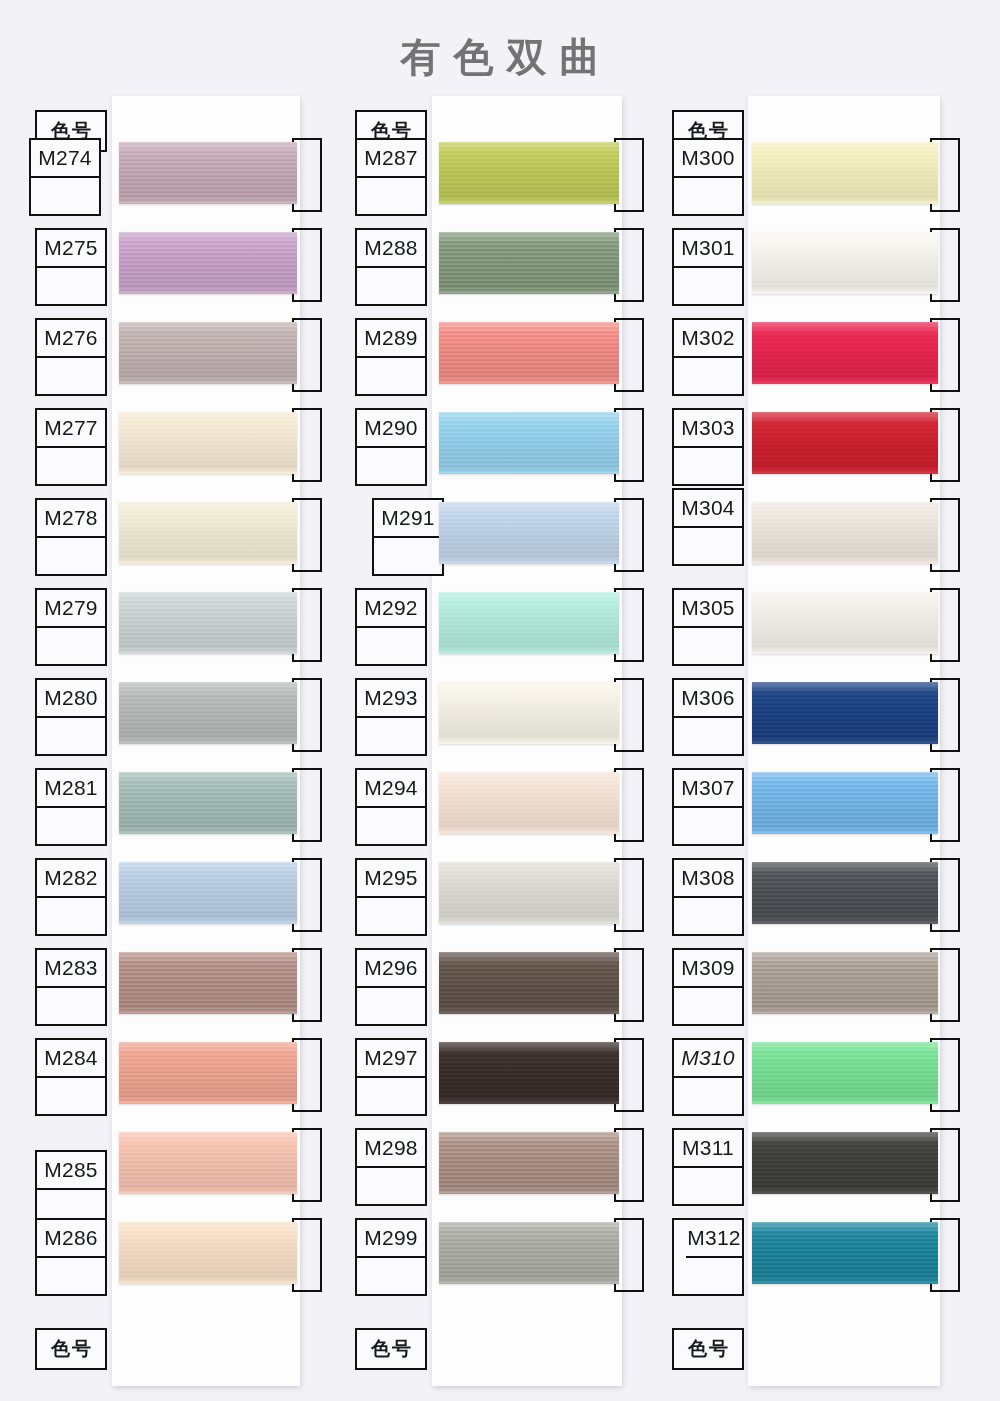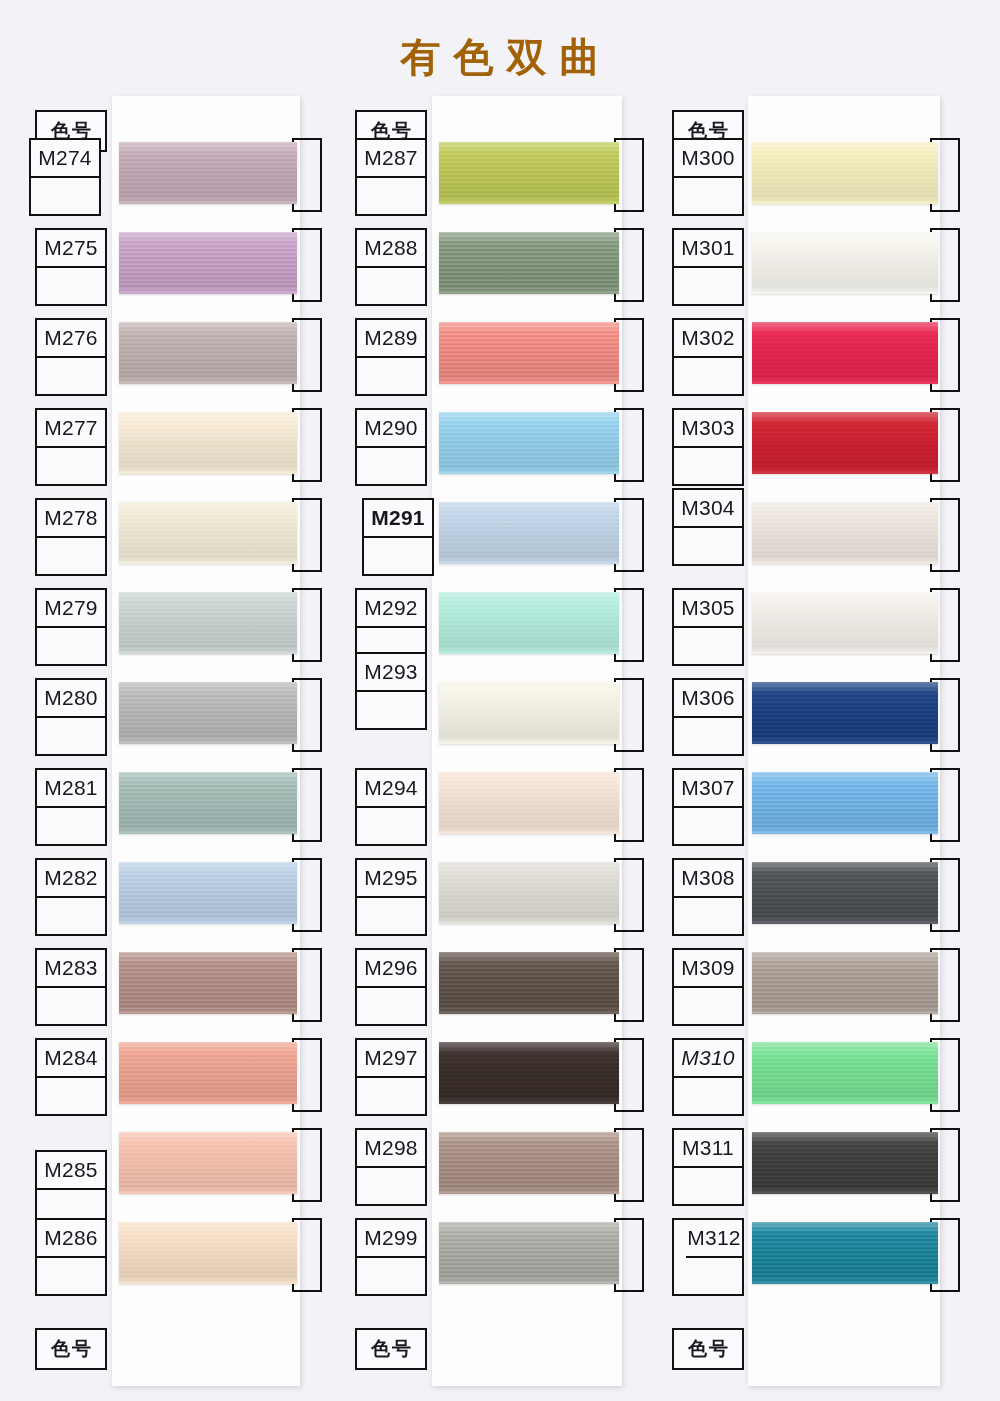--- a/index.html
+++ b/index.html
@@ -14,21 +14,21 @@
   #page{position:absolute;left:0;top:0;width:1000px;height:1401px;}
 
   .chart-title{
     position:absolute;
     left:0;top:30px;width:1000px;
     text-align:center;
     font-family:"DejaVu Serif","Liberation Serif",serif;
     font-weight:bold;
     font-size:40px;
     letter-spacing:13px;
-    color:#a16207;
+    color:#737373;
     text-indent:13px;
   }
 
   .column{position:absolute;top:0;}
   .col-1{left:0;}
   .col-2{left:320px;}
   .col-3{left:640px;}
 
   
   .paper{
@@ -217,33 +217,33 @@
           <div class="label-blank"></div>
         </div>
         <div class="right-box" style="left: 614px; top: 318px; width: 30px; height: 74px;"></div>
         <div class="thread" title="M289" style="left: 439px; top: 322px; width: 180px; height: 62px; background-color: rgb(242, 135, 127);"></div>
         <div class="label-box" style="left: 355px; top: 408px;">
           <div class="label-code">M290</div>
           <div class="label-blank"></div>
         </div>
         <div class="right-box" style="left: 614px; top: 408px; width: 30px; height: 74px;"></div>
         <div class="thread" title="M290" style="left: 439px; top: 412px; width: 180px; height: 62px; background-color: rgb(143, 207, 235);"></div>
-        <div class="label-box" style="left: 362px; top: 498px; font-weight: bold;">
+        <div class="label-box" style="left: 372px; top: 498px;">
           <div class="label-code">M291</div>
           <div class="label-blank"></div>
         </div>
         <div class="right-box" style="left: 614px; top: 498px; width: 30px; height: 74px;"></div>
         <div class="thread" title="M291" style="left: 439px; top: 502px; width: 180px; height: 62px; background-color: rgb(191, 211, 232);"></div>
         <div class="label-box" style="left: 355px; top: 588px;">
           <div class="label-code">M292</div>
           <div class="label-blank"></div>
         </div>
         <div class="right-box" style="left: 614px; top: 588px; width: 30px; height: 74px;"></div>
         <div class="thread" title="M292" style="left: 439px; top: 592px; width: 180px; height: 62px; background-color: rgb(176, 236, 220);"></div>
-        <div class="label-box" style="left: 355px; top: 652px;">
+        <div class="label-box" style="left: 355px; top: 678px;">
           <div class="label-code">M293</div>
           <div class="label-blank"></div>
         </div>
         <div class="right-box" style="left: 614px; top: 678px; width: 30px; height: 74px;"></div>
         <div class="thread" title="M293" style="left: 439px; top: 682px; width: 180px; height: 62px; background-color: rgb(246, 243, 230);"></div>
         <div class="label-box" style="left: 355px; top: 768px;">
           <div class="label-code">M294</div>
           <div class="label-blank"></div>
         </div>
         <div class="right-box" style="left: 614px; top: 768px; width: 30px; height: 74px;"></div>

